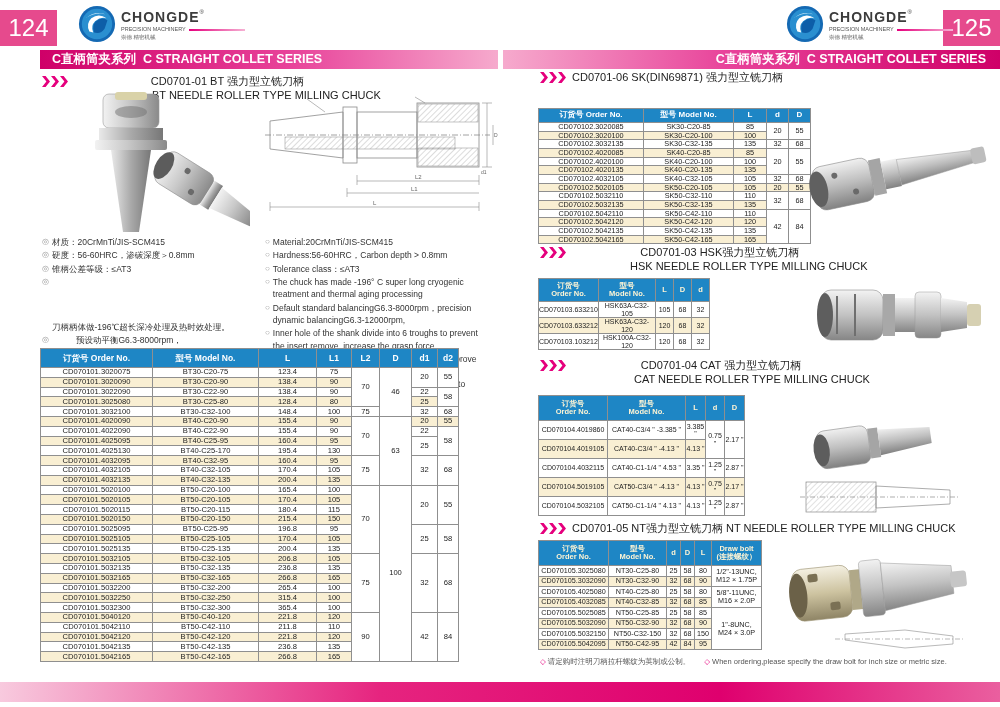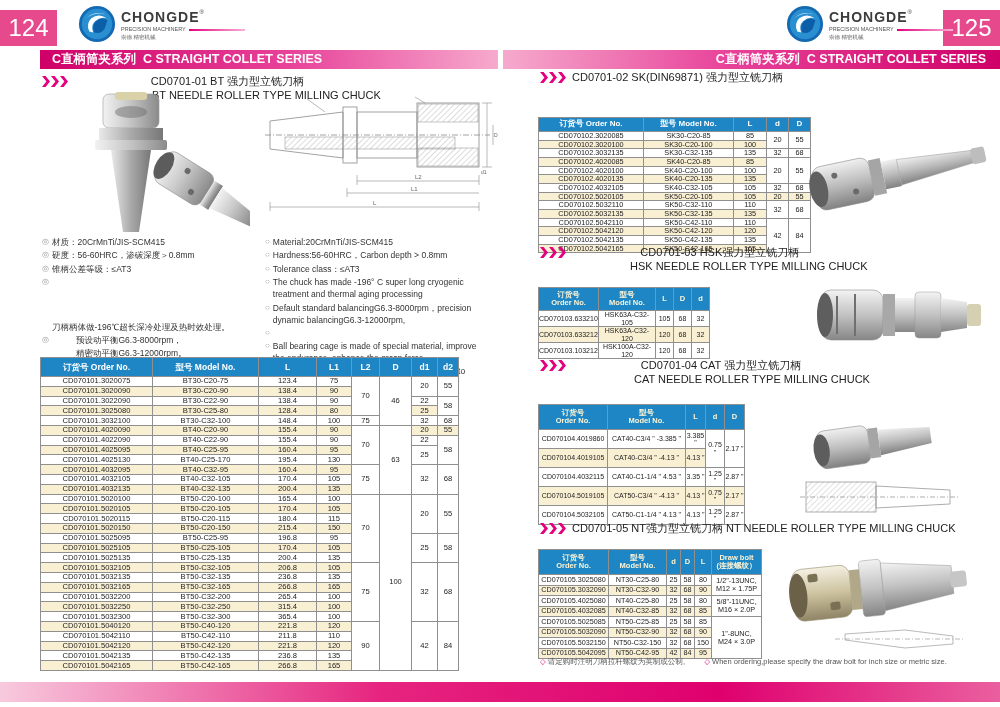--- a/index.html
+++ b/index.html
@@ -37,21 +37,21 @@
     clip-path:polygon(0 0,45% 0,100% 50%,45% 100%,0 100%,55% 50%);}
   .sec .l1{font-size:11px;white-space:nowrap;}
   .sec .l2{font-size:11px;white-space:nowrap;}
 
   
   .feat{position:absolute;font-size:8.5px;color:#333;line-height:1.45;}
   .feat .fi{display:flex;gap:3px;margin-bottom:1px;}
   .feat .blt{color:#9a9a9a;font-size:8px;flex:0 0 auto;}
 
   
-  .twrap{position:absolute;margin-top:9px;}
+  .twrap{position:absolute;}
   .twrap table{border-collapse:collapse;table-layout:fixed;width:100%;}
   .twrap th,.twrap td{border:1px solid #8f8f8f;text-align:center;padding:0;
     overflow:hidden;white-space:pre-line;line-height:1.05;}
   .twrap th{background:#1e86c5;color:#fff;font-weight:bold;}
   .twrap tbody tr:nth-child(even) td{background:#f9efd3;}
   .twrap tbody tr:nth-child(odd) td{background:#ffffff;}
   .twrap td.merged{background:#ffffff !important;}
 
   .bt-t{left:40px;top:348px;width:418px;}
   .bt-t th{height:18px;font-size:8.5px;}
@@ -268,20 +268,22 @@
         <span style="white-space: pre-line;">The chuck has made -196° C super long cryogenic
 treatment and thermal aging processing</span>
       </div>
       <div class="fi">
         <span class="blt">○</span>
         <span style="white-space: pre-line;">Default standard balancingG6.3-8000rpm，precision
 dynamic balancingG6.3-12000rpm,</span>
       </div>
       <div class="fi">
         <span class="blt">○</span>
+        <span style="white-space: pre-line;">Inner hole of the shank divide into 6 troughs to prevent
+the insert remove, increase the grasp force.</span>
       </div>
       <div class="fi">
         <span class="blt">○</span>
         <span style="white-space: pre-line;">Ball bearing cage is made of special material, improve
 the endurance, enhance the grasp force.</span>
       </div>
       <div class="fi">
         <span class="blt">○</span>
         <span style="white-space: pre-line;">Grasp force strong, centering accuracy high, suit to
 heavy cutting.</span>
@@ -529,21 +531,21 @@
       </table>
     </div>
 
   <div class="sec" style="left:540px;top:70px;">
     <span class="chevs">
         <span class="chev"></span>
         <span class="chev"></span>
         <span class="chev"></span>
       </span>
     <span>
-      <div class="l1">CD0701-02 SK(DIN69871) 强力型立铣刀柄</div>
+      <div class="l1">CD0701-06 SK(DIN69871) 强力型立铣刀柄</div>
     </span>
   </div>
 
   <div class="twrap sk-t">
       <table>
         <colgroup>
           <col style="width: 105px;">
           <col style="width: 90px;">
           <col style="width: 33px;">
           <col style="width: 22px;">

